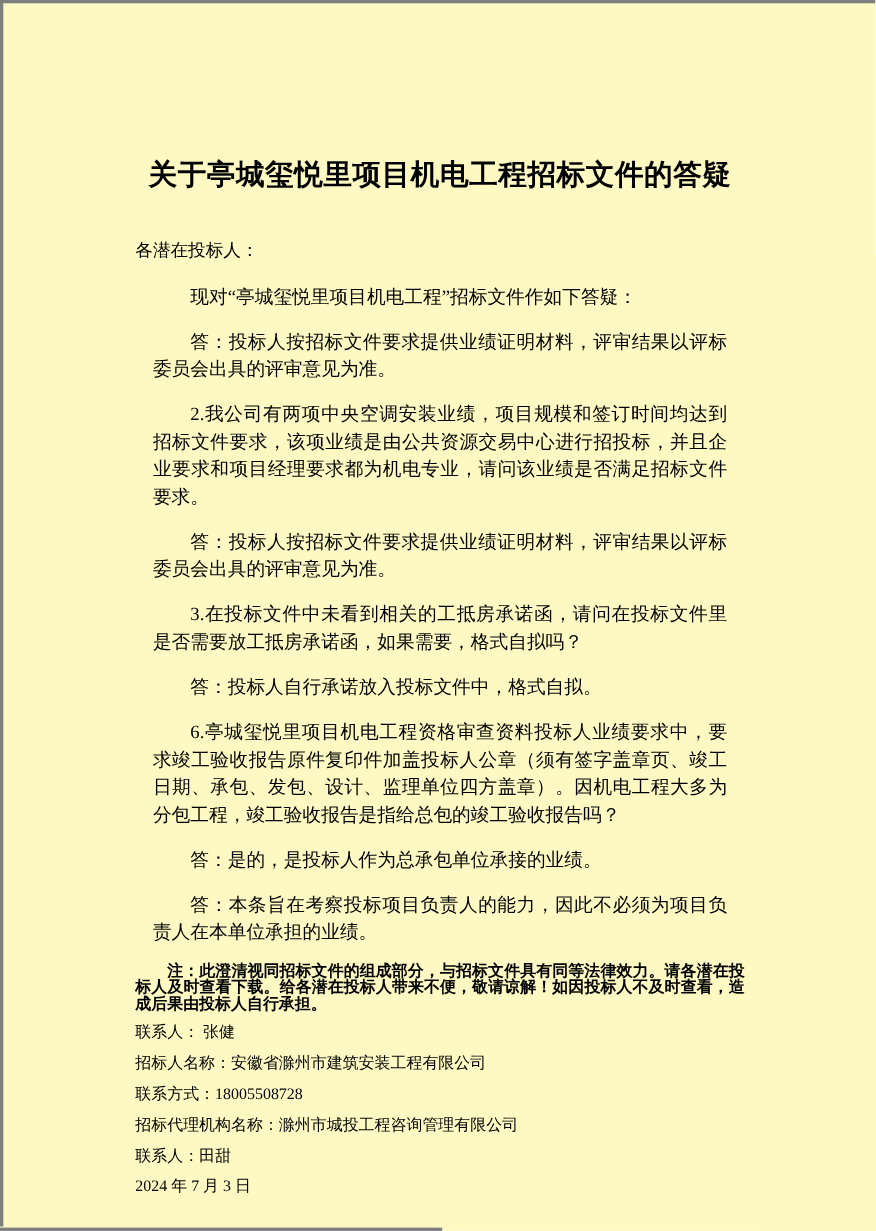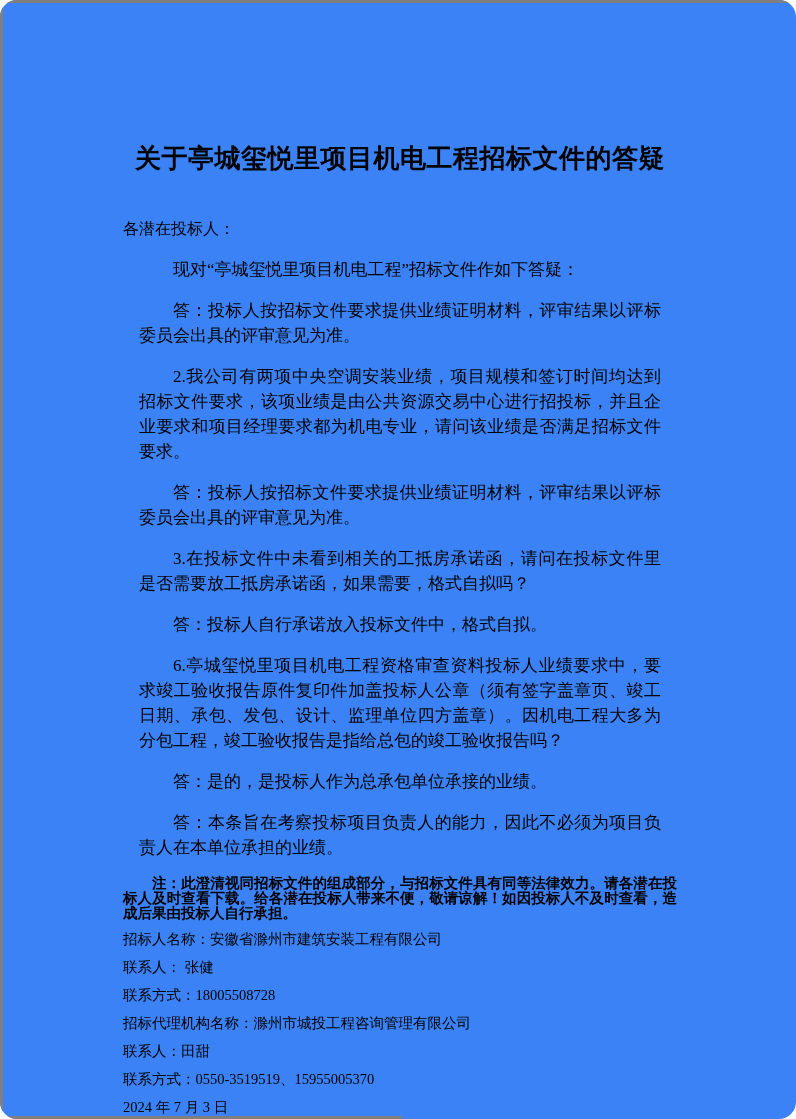--- a/index.html
+++ b/index.html
@@ -4,25 +4,24 @@
 <style>
   html, body {
     margin: 0;
     padding: 0;
     background: #ffffff;
   }
   .page {
     position: relative;
     width: 796px;
     height: 1119px;
-    background: #3b82f6;
+    background: #fef9c3;
     overflow: hidden;
     color: #000000;
     font-family: "Liberation Serif", "DejaVu Serif", serif;
-    border-radius: 17px;
   }
   
   .edge-top {
     position: absolute;
     top: 0; left: 0;
     width: 796px; height: 3px;
     background: #7f7f7f;
   }
   .edge-left {
     position: absolute;
@@ -108,23 +107,22 @@
     <p class="para">答：投标人自行承诺放入投标文件中，格式自拟。</p>
 
     <p class="para">6.亭城玺悦里项目机电工程资格审查资料投标人业绩要求中，要求竣工验收报告原件复印件加盖投标人公章（须有签字盖章页、竣工日期、承包、发包、设计、监理单位四方盖章）。因机电工程大多为分包工程，竣工验收报告是指给总包的竣工验收报告吗？</p>
     <p class="para">答：是的，是投标人作为总承包单位承接的业绩。</p>
 
     <p class="para">答：本条旨在考察投标项目负责人的能力，因此不必须为项目负责人在本单位承担的业绩。</p>
 
     <p class="note-para">注：此澄清视同招标文件的组成部分，与招标文件具有同等法律效力。请各潜在投标人及时查看下载。给各潜在投标人带来不便，敬请谅解！如因投标人不及时查看，造成后果由投标人自行承担。</p>
 
     <div class="contact-block">
+      <p class="contact-line">联系人： 张健</p>
       <p class="contact-line">招标人名称：安徽省滁州市建筑安装工程有限公司</p>
-      <p class="contact-line">联系人： 张健</p>
       <p class="contact-line">联系方式：18005508728</p>
       <p class="contact-line">招标代理机构名称：滁州市城投工程咨询管理有限公司</p>
       <p class="contact-line">联系人：田甜</p>
-      <p class="contact-line">联系方式：0550-3519519、15955005370</p>
       <p class="contact-line">2024 年 7 月 3 日</p>
     </div>
 
   </div>
 </div>
 
 </body></html>

